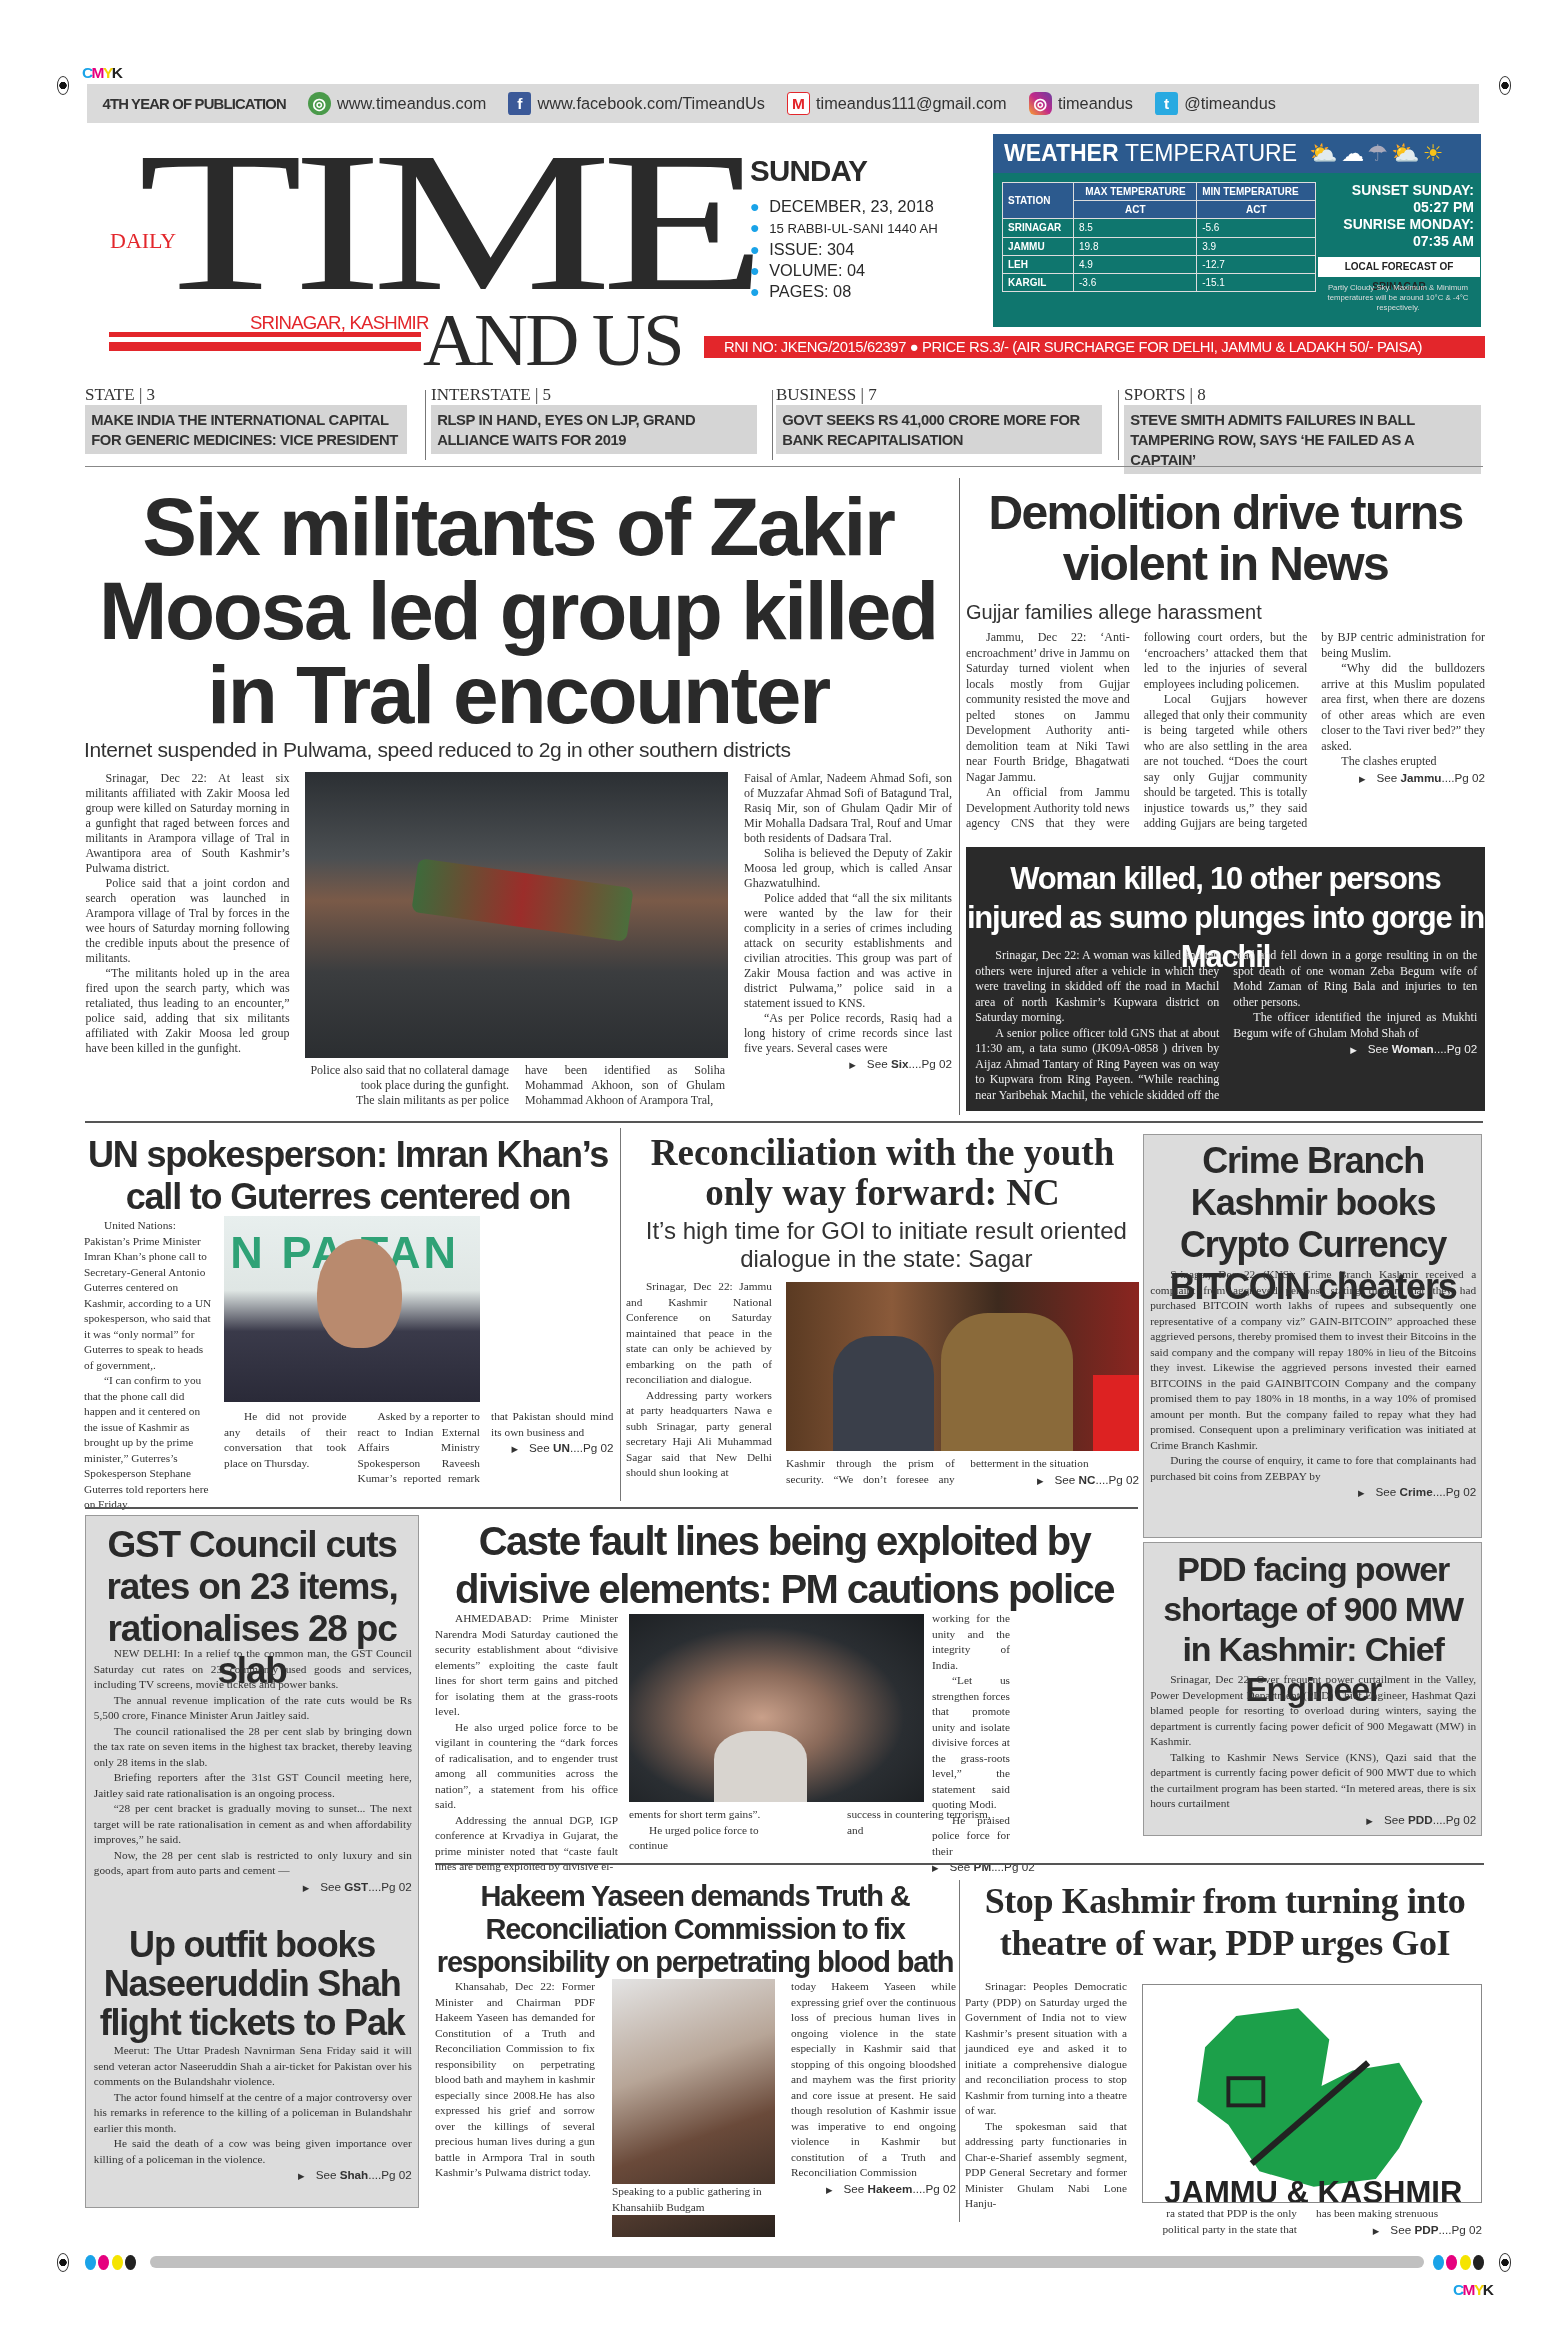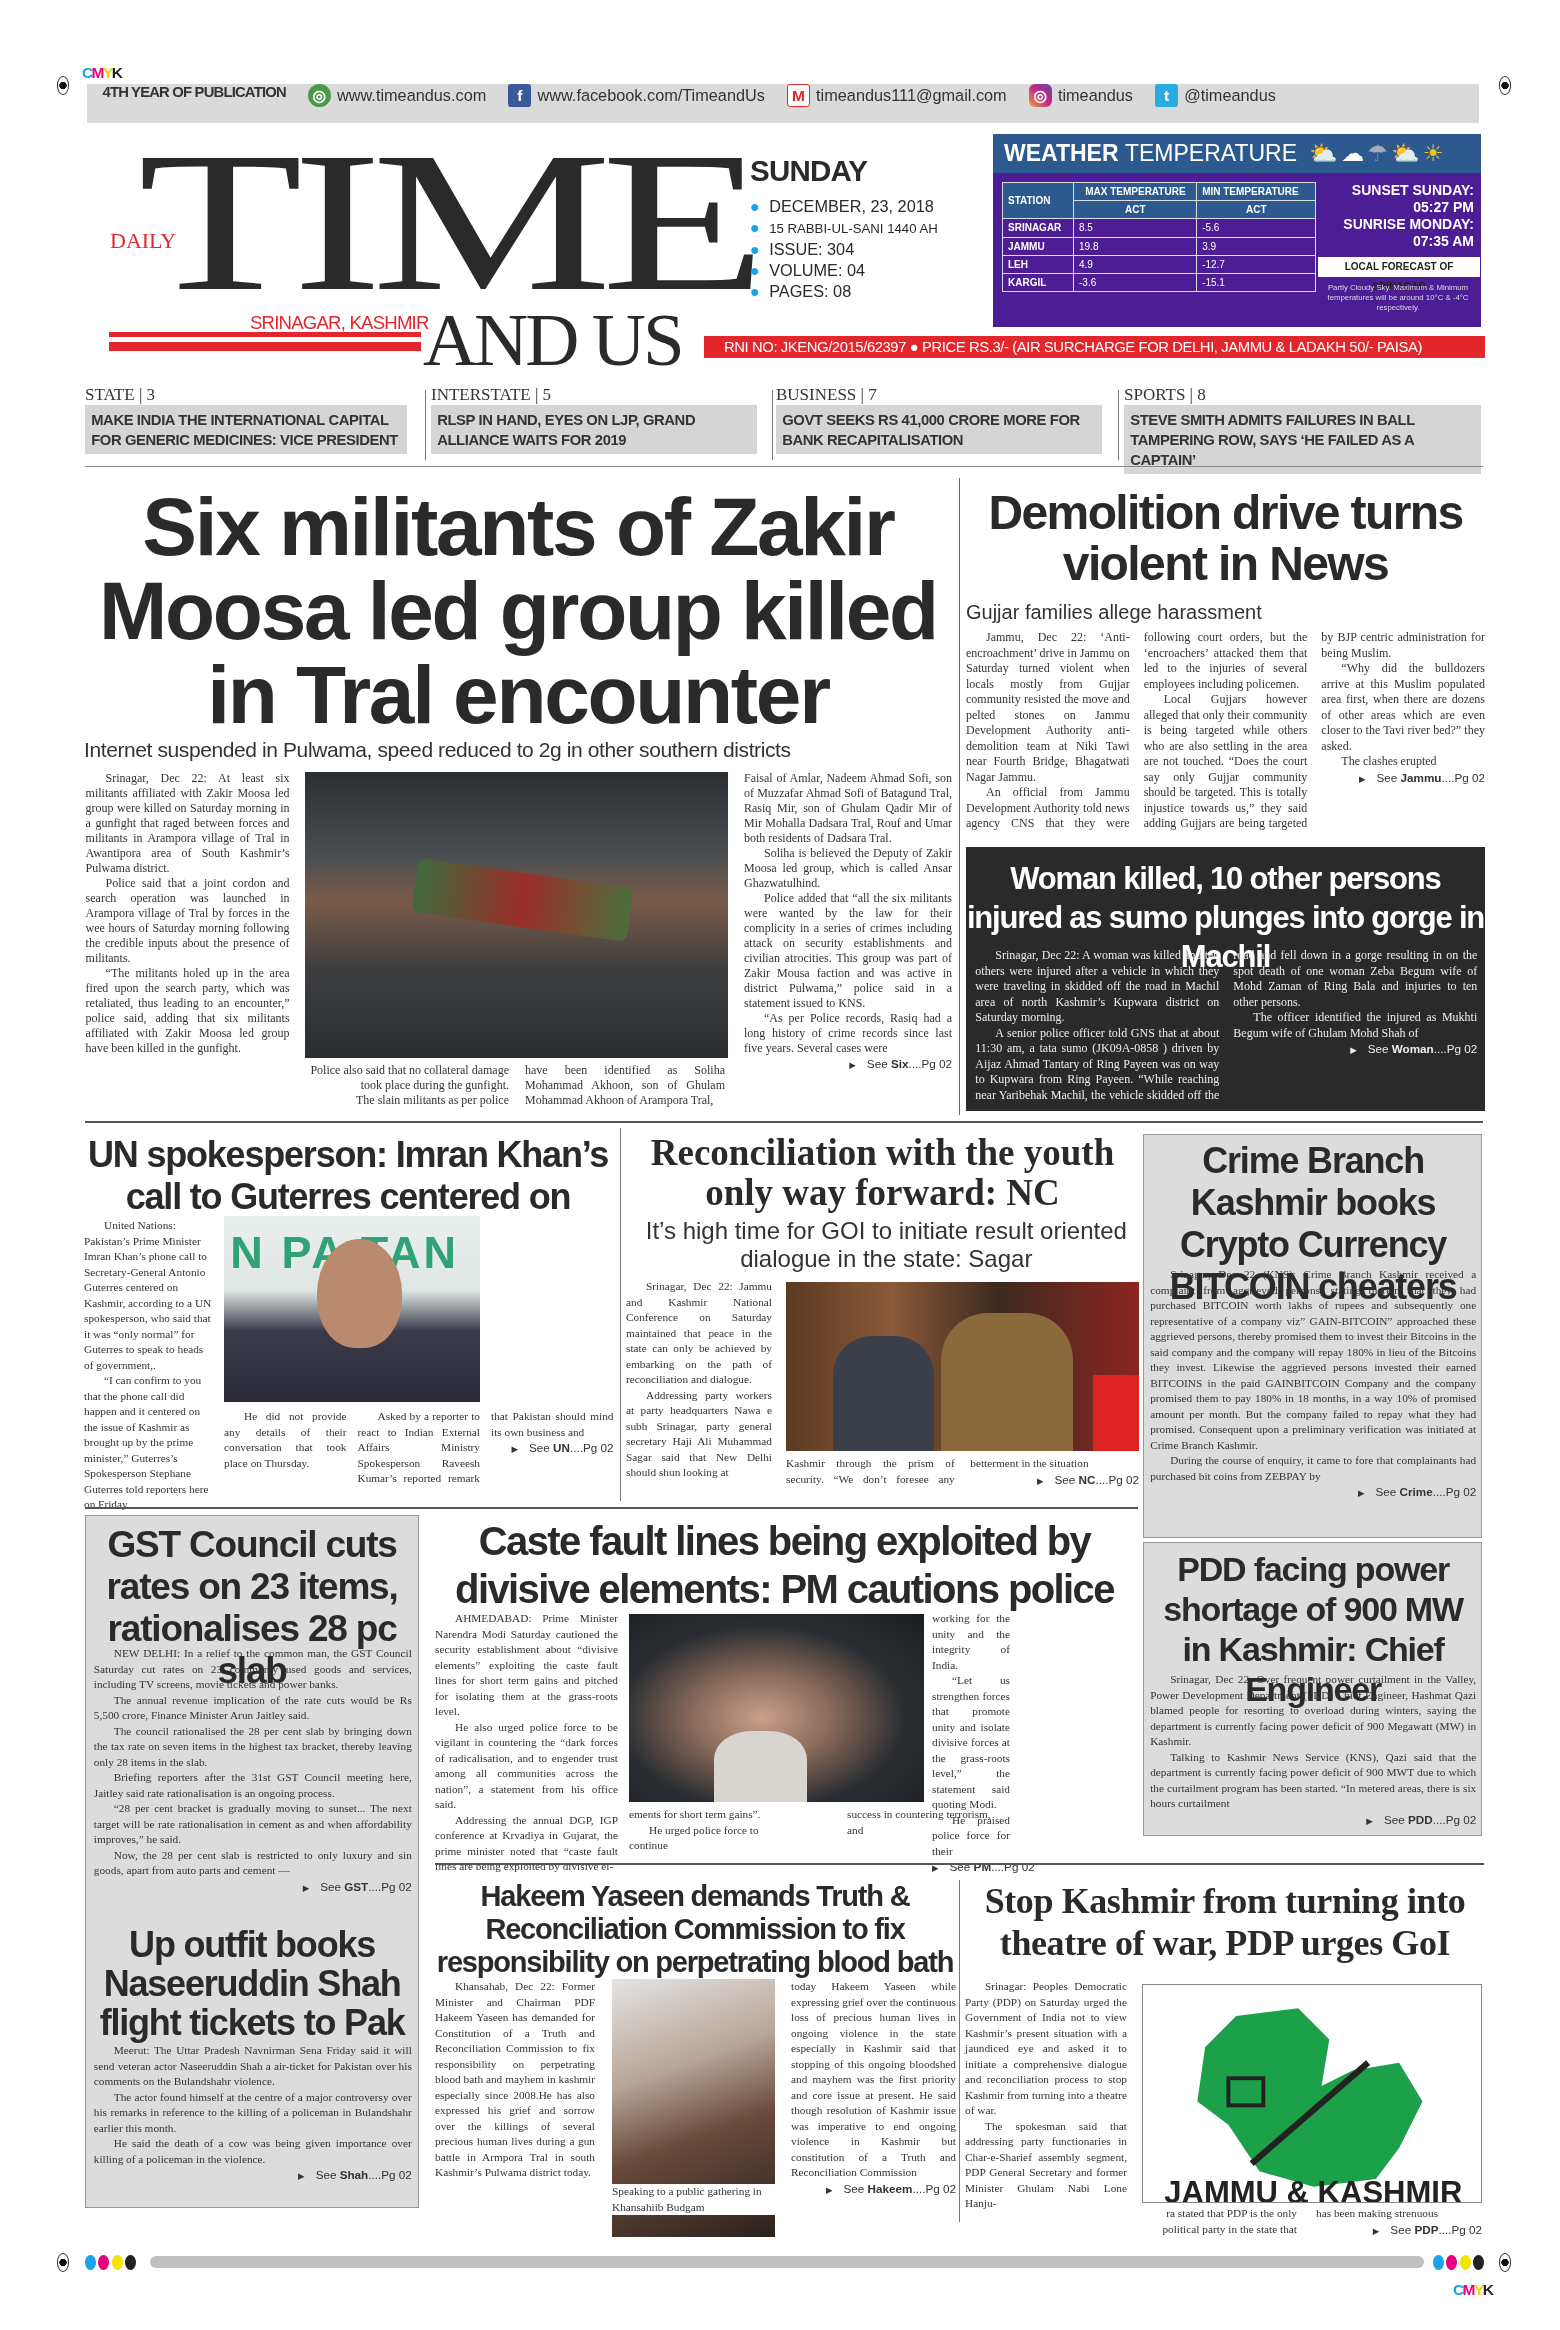--- a/index.html
+++ b/index.html
@@ -11,30 +11,30 @@
 .body{font-family:"Liberation Serif",serif;font-size:12px;line-height:15px;text-align:justify;color:#333}
 .body p{text-indent:20px}
 .see{font-family:"Liberation Sans",sans-serif;font-size:11.7px;text-align:right;color:#333}
 .see b{font-weight:bold}
 .see .arrow{font-size:8.5px;margin-right:11px}
 .cols{column-gap:14px;column-fill:auto}
 .rule{position:absolute;background:#555;height:1.6px}
 .vrule{position:absolute;background:#777;width:0.8px}
 .photo{position:absolute;overflow:hidden}
 
-.topbar{left:87px;top:84px;width:1392px;height:39px;background:#dadada;display:flex;align-items:flex-start;gap:22px;padding-left:15.5px;font-family:"Liberation Sans",sans-serif;font-size:16.3px;color:#333}
+.topbar{left:87px;top:84px;width:1392px;height:39px;background:#dadada;display:flex;align-items:center;gap:22px;padding-left:15.5px;font-family:"Liberation Sans",sans-serif;font-size:16.3px;color:#333}
 .topbar .item{display:flex;align-items:center;gap:6.2px}
 .ico{width:23px;height:23px;display:inline-flex;align-items:center;justify-content:center;border-radius:3.1px;color:#fff;font-weight:bold;font-size:15.5px}
 .reg{width:12.4px;height:18.6px;border:0.8px solid #333;border-radius:50%;background:radial-gradient(circle,#111 35%,#fff 40%)}
 .cmyk{font-family:"Liberation Sans",sans-serif;font-weight:bold;font-size:15.5px;letter-spacing:-1.6px}
 
 .sec-label{font-family:"Liberation Serif",serif;font-size:17px;color:#333}
 .teaser{background:#d5d5d5;font-family:"Liberation Sans",sans-serif;font-weight:bold;font-size:14.8px;line-height:20px;text-align:left;color:#333;padding:4.7px 6.2px;letter-spacing:-0.4px}
 
-.wx{left:993px;top:134px;width:488px;height:193px;background:#4c1d95}
+.wx{left:993px;top:134px;width:488px;height:193px;background:#0f766e}
 .wx-head{height:39px;background:#2c5a8e;color:#fff;font-family:"Liberation Sans",sans-serif;font-size:23px;display:flex;align-items:center;padding-left:11px}
 .wx table{border-collapse:collapse;font-family:"Liberation Sans",sans-serif;font-size:10px;color:#fff}
 .wx td,.wx th{border:1.6px solid #ddd;padding:3.1px 4.7px;text-align:left}
 .wx th{background:#2c5a8e;font-weight:bold}
 .darkbox{background:#2a2a2a;color:#fff}
 </style>
 </head>
 <body>
 
 <div class="abs cmyk" style="left:82px;top:64px">

